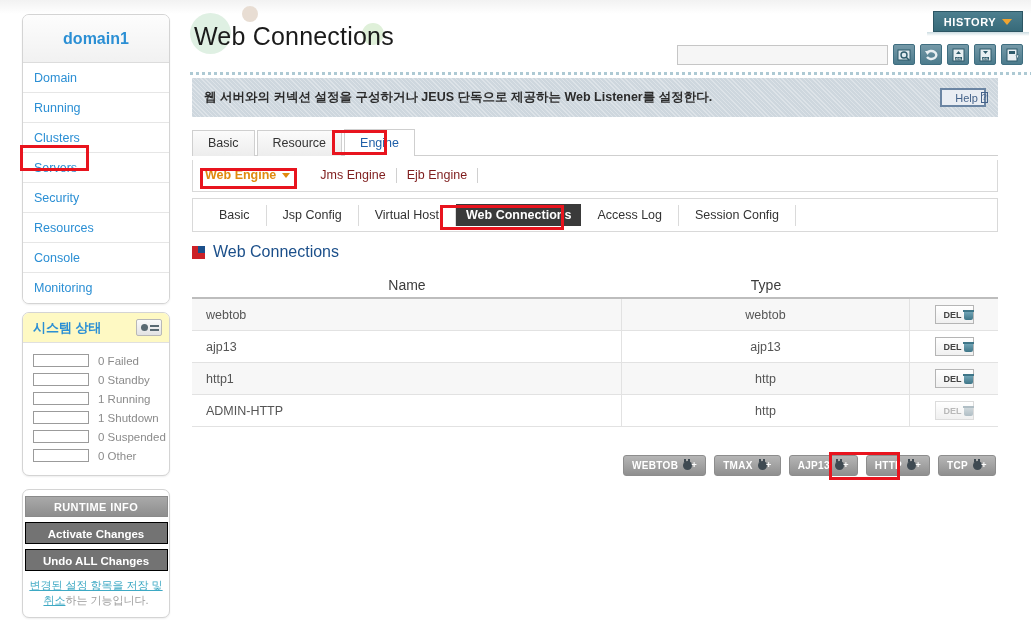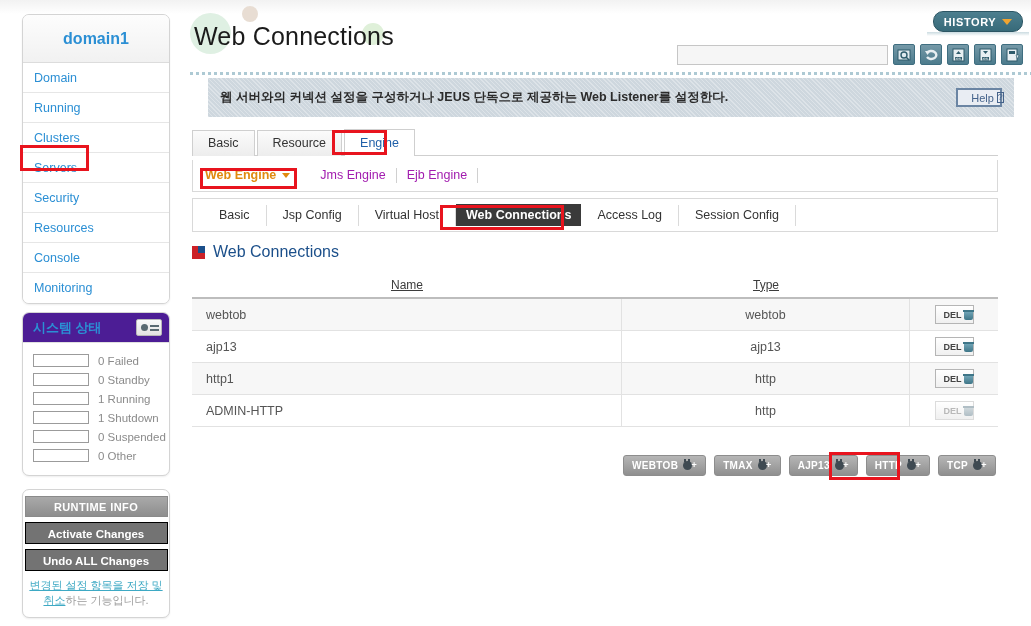--- a/index.html
+++ b/index.html
@@ -55,21 +55,21 @@
   .sysstat {
     margin-top: 8px;
   }
   .sysstat-head {
     height: 30px;
     display: flex;
     align-items: center;
     justify-content: space-between;
     padding: 0 7px 0 10px;
     border-bottom: 1px solid #e0e0e0;
-    background: #4c1d95;
+    background: #fef9c3;
     gap: 28px;
   }
   .sysstat-title {
     font-size: 13px;
     font-weight: bold;
     color: #2b8fd4;
   }
   .mon-icon {
     width: 26px; height: 17px;
     border: 1px solid #b8b8b8;
@@ -177,21 +177,21 @@
   .deco1 { left: 0px;  top: 13px;  width: 41px; height: 41px; background: #dff0e3; }
   .deco2 { left: 52px; top: 6px;   width: 16px; height: 16px; background: #e8ddd3; }
   .deco3 { left: 172px;top: 23px;  width: 22px; height: 22px; background: #dff0d9; }
 
   .history-btn {
     position: absolute;
     right: 8px; top: 11px;
     width: 90px; height: 21px;
     background: linear-gradient(to bottom,#4d7f8f,#376a79);
     border: 1px solid #2c5664;
-    border-radius: 10px;
+    border-radius: 0;
     display: flex; align-items: center; justify-content: center;
     gap: 6px;
     cursor: pointer;
     z-index: 4;
   }
   .history-btn span.lbl {
     font-size: 11px; font-weight: bold; color: #ffffff; letter-spacing: .6px;
   }
   .chev-down {
     width: 0;height: 0;
@@ -235,21 +235,21 @@
 
   .dot-rule {
     position: absolute;
     left: 0; top: 72px; width: 841px; height: 3px;
     background-image: repeating-linear-gradient(to right,#9fc0cc 0 3px, transparent 3px 6px);
     opacity: .85;
   }
 
   .desc-bar {
     position: absolute;
-    left: 18px; top: 78px;
+    left: 2px; top: 78px;
     width: 806px; height: 39px;
     background-color: #ced7de;
     background-image: repeating-linear-gradient(45deg, rgba(255,255,255,.30) 0 1px, rgba(255,255,255,0) 1px 3px);
     display: flex; align-items: center;
     padding: 0 12px;
   }
   .desc-text {
     font-size: 12.5px;
     font-weight: bold;
     color: #2b2b2b;
@@ -305,21 +305,21 @@
     width: 806px; height: 32px;
     background: #ffffff;
     border: 1px solid #d9d9d9;
     border-top: none;
     display: flex; align-items: center;
     padding-left: 12px;
     gap: 0px;
   }
   .eng-item {
     font-size: 12.5px;
-    color: #a21caf;
+    color: #7f1d1d;
     padding-right: 10px;
     margin-right: 10px;
     border-right: 1px solid #d0d0d0;
     cursor: pointer;
     display:flex;align-items:center;gap:6px;
     height:15px; line-height:15px;
   }
   .eng-item.sel { color: #e08a10; font-weight: bold; border-right: none; padding-right: 16px; margin-right: 14px;}
   .eng-caret {
     width:0;height:0;
@@ -381,23 +381,23 @@
     position: absolute;
     left: 2px; top: 272px;
     width: 806px;
   }
   .tbl-head {
     display: flex;
     height: 27px;
     border-bottom: 2px solid #bdbdbd;
   }
   .th {
-    font-size: 12px;
+    font-size: 14px;
     color: #3c3c3c;
-    display:flex;align-items:center;justify-content:center;text-decoration:underline;
+    display:flex;align-items:center;justify-content:center;
   }
   .col-name { width: 430px; }
   .col-type { width: 288px; }
   .col-act  { width: 88px; }
   .tbl-row {
     display:flex;
     height: 32px;
     border-bottom: 1px solid #e2e2e2;
   }
   .tbl-row.alt { background: #f7f7f7; }

